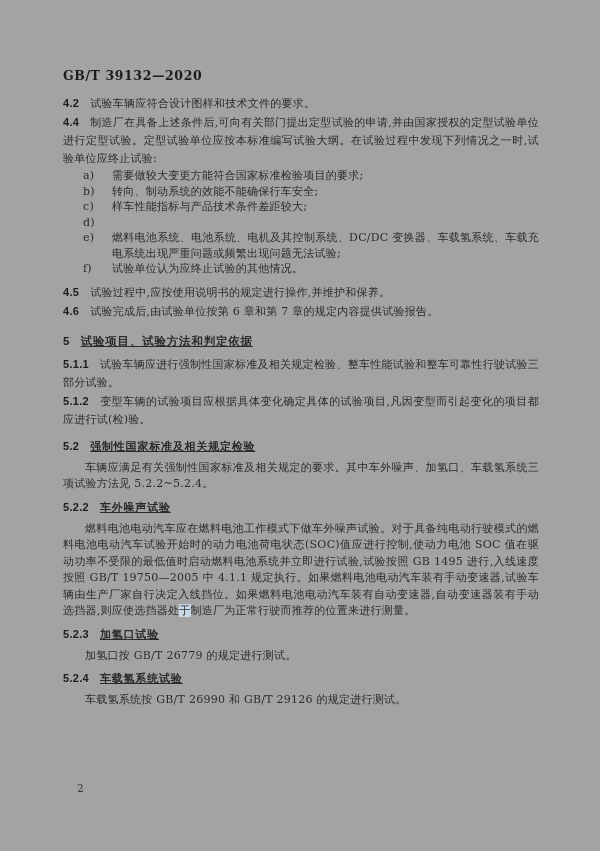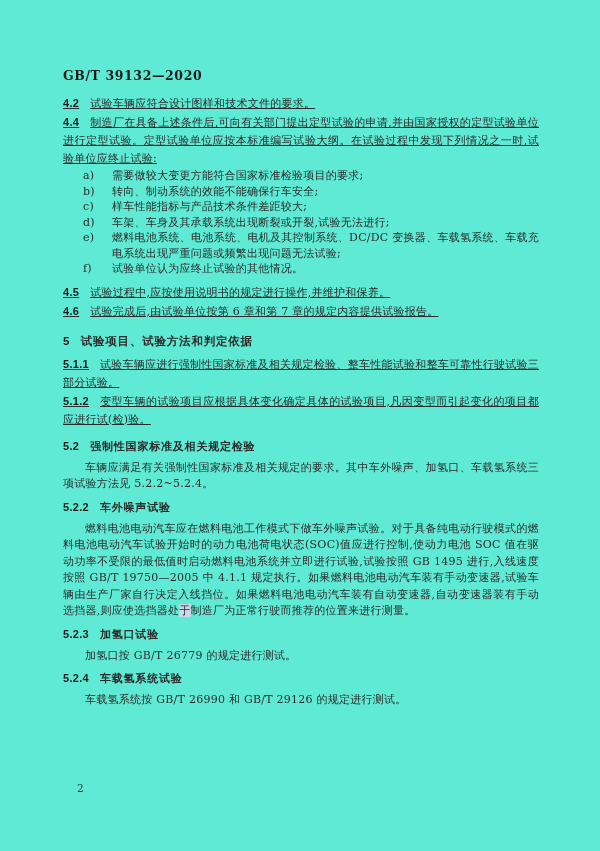--- a/index.html
+++ b/index.html
@@ -1,19 +1,19 @@
 <!DOCTYPE html>
 <html><head>
 <meta charset="utf-8">
 <style>
   html,body{margin:0;padding:0;background:#ffffff;}
   .page{
     position:relative;
     width:600px;height:851px;
-    background:#5eead4;
+    background:#a3a3a3;
     overflow:hidden;
     font-family:"DejaVu Serif", serif;
     color:#2b2b2b;
   }
   .doc-header{
     position:absolute;
     left:63px;top:68px;
     font-size:12.5px;
     font-weight:bold;
     letter-spacing:0.6px;
@@ -38,25 +38,25 @@
     font-weight:bold;
     letter-spacing:0.3px;
     margin-right:11px;
     color:#1d1d1d;
   }
   .heading{
     font-family:"Liberation Sans", sans-serif;
     font-weight:bold;
     color:#1d1d1d;
   }
-  .heading .txt{letter-spacing:0.8px;}
+  .heading .txt{letter-spacing:0.8px;text-decoration:underline;}
   .h1{margin:11px 0 5px 0 !important;font-size:11.5px !important;}
   .h2{margin:8px 0 5px 0 !important;}
   .h3{margin:5px 0 5px 0 !important;}
-  .clause{line-height:18px;text-decoration:underline;}
+  .clause{line-height:18px;}
   .gap-top{margin-top:6px !important;}
   .list-item{
     display:flex;
     padding-left:20px;
     line-height:15.5px !important;
   }
   .list-item .label{
     flex:0 0 29px;
     font-style:normal;
   }
@@ -88,21 +88,20 @@
       <p class="list-item">
         <span class="label">b)</span>
         <span class="ltxt">转向、制动系统的效能不能确保行车安全;</span>
       </p>
       <p class="list-item">
         <span class="label">c)</span>
         <span class="ltxt">样车性能指标与产品技术条件差距较大;</span>
       </p>
       <p class="list-item">
         <span class="label">d)</span>
-        <span class="ltxt">车架、车身及其承载系统出现断裂或开裂,试验无法进行;</span>
       </p>
       <p class="list-item">
         <span class="label">e)</span>
         <span class="ltxt">燃料电池系统、电池系统、电机及其控制系统、DC/DC 变换器、车载氢系统、车载充电系统出现严重问题或频繁出现问题无法试验;</span>
       </p>
       <p class="list-item">
         <span class="label">f)</span>
         <span class="ltxt">试验单位认为应终止试验的其他情况。</span>
       </p>
       <p class="clause gap-top"><b class="num">4.5</b><span class="txt">试验过程中,应按使用说明书的规定进行操作,并维护和保养。</span></p>

